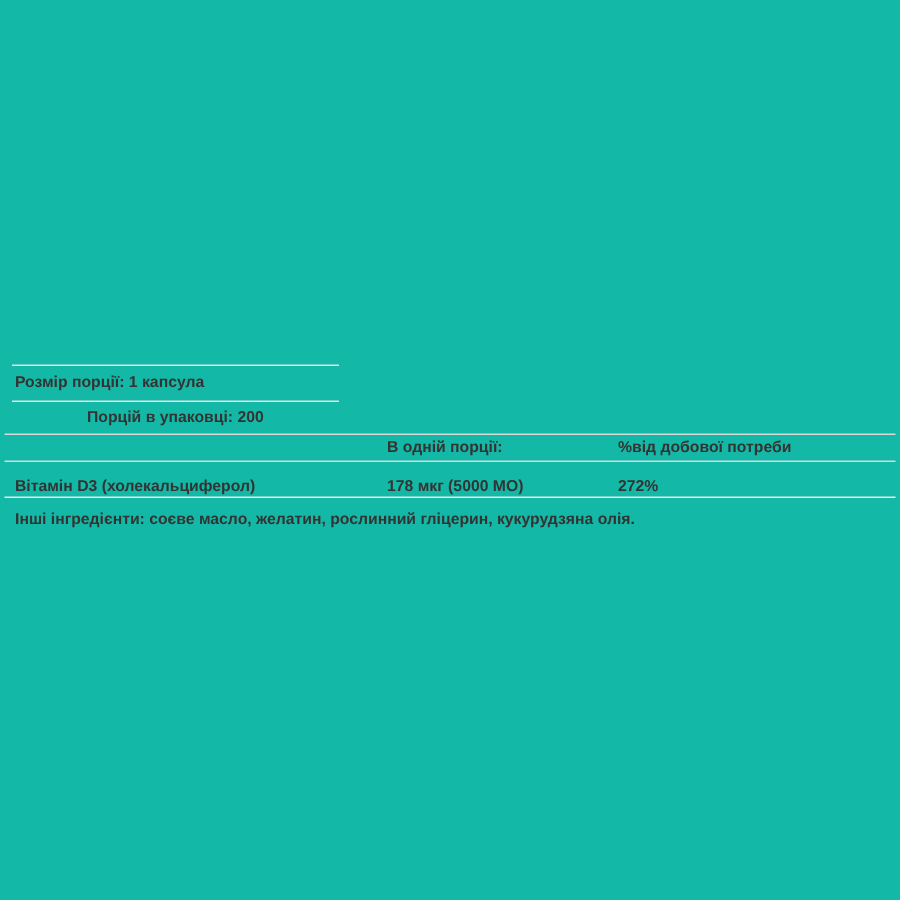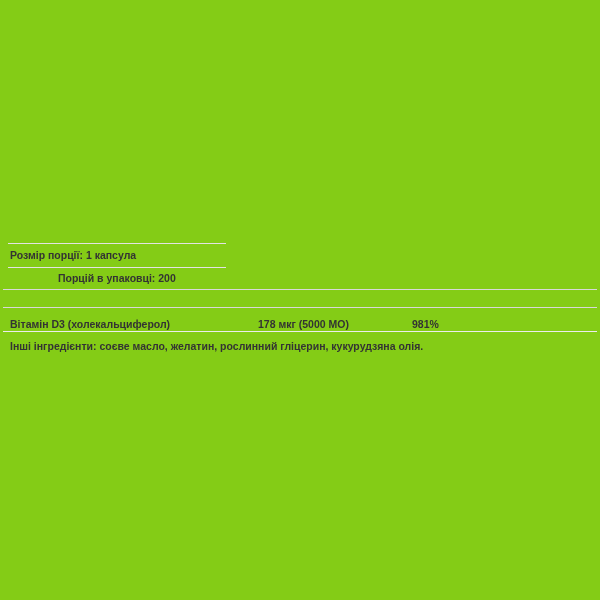--- a/index.html
+++ b/index.html
@@ -4,21 +4,21 @@
 <style>
   * { margin: 0; padding: 0; box-sizing: border-box; }
   html, body {
     width: 600px; height: 600px;
     background: #ffffff;
     font-family: "Liberation Sans", sans-serif;
   }
   .canvas {
     position: relative;
     width: 600px; height: 600px;
-    background: #84cc16;
+    background: #14b8a6;
     overflow: hidden;
   }
   .facts {
     position: absolute;
     top: 243px; left: 0;
     width: 600px;
     color: #333333;
     font-weight: 700;
     font-size: 10.5px;
     line-height: 13px;
@@ -61,28 +61,30 @@
     <div class="divider short"></div>
 
     <div class="row serving-b">
       <span>Порцій в упаковці: 200</span>
     </div>
 
     <div class="divider full"></div>
 
     <div class="row header-row">
       <span class="col1"></span>
+      <span class="col2">В одній порції:</span>
+      <span class="col3">%від добової потреби</span>
     </div>
 
     <div class="divider full"></div>
 
     <div class="row data-row">
       <span class="col1">Вітамін D3 (холекальциферол)</span>
       <span class="col2">178 мкг (5000 МО)</span>
-      <span class="col3">981%</span>
+      <span class="col3">272%</span>
     </div>
 
     <div class="divider faint"></div>
 
     <div class="row ingredients">
       <span>Інші інгредієнти: соєве масло, желатин, рослинний гліцерин, кукурудзяна олія.</span>
     </div>
 
   </div>
 </div>

